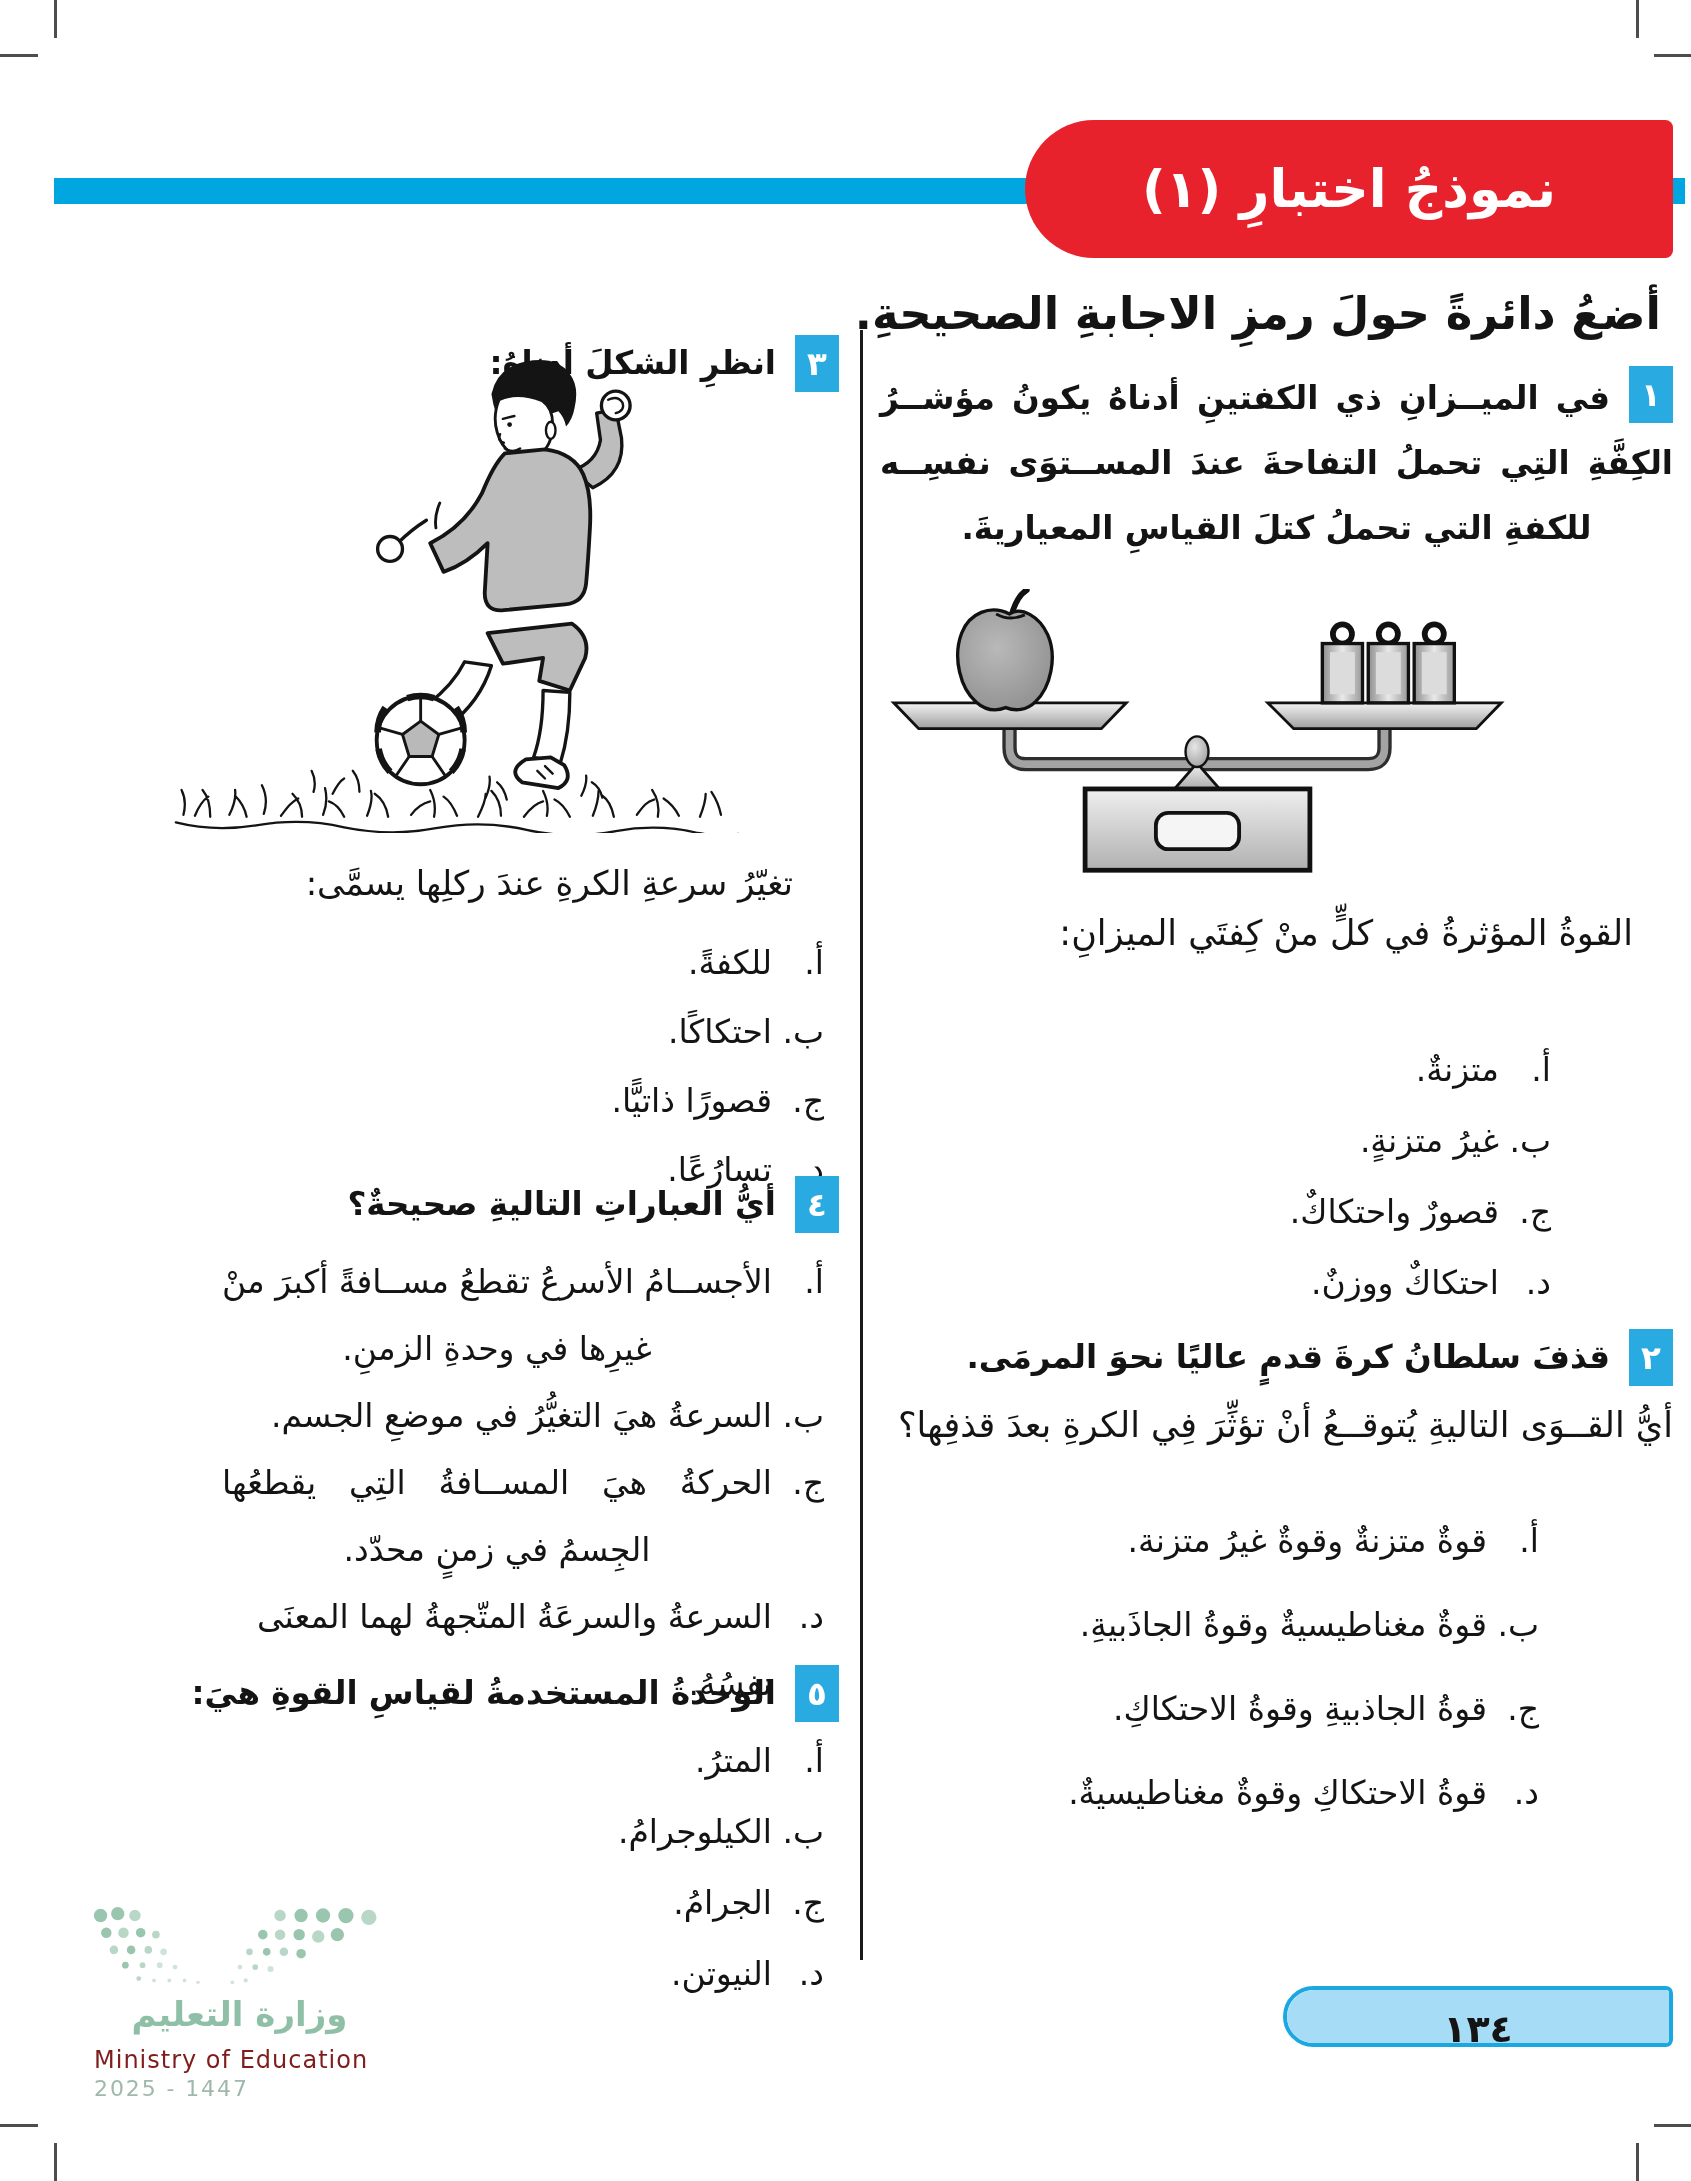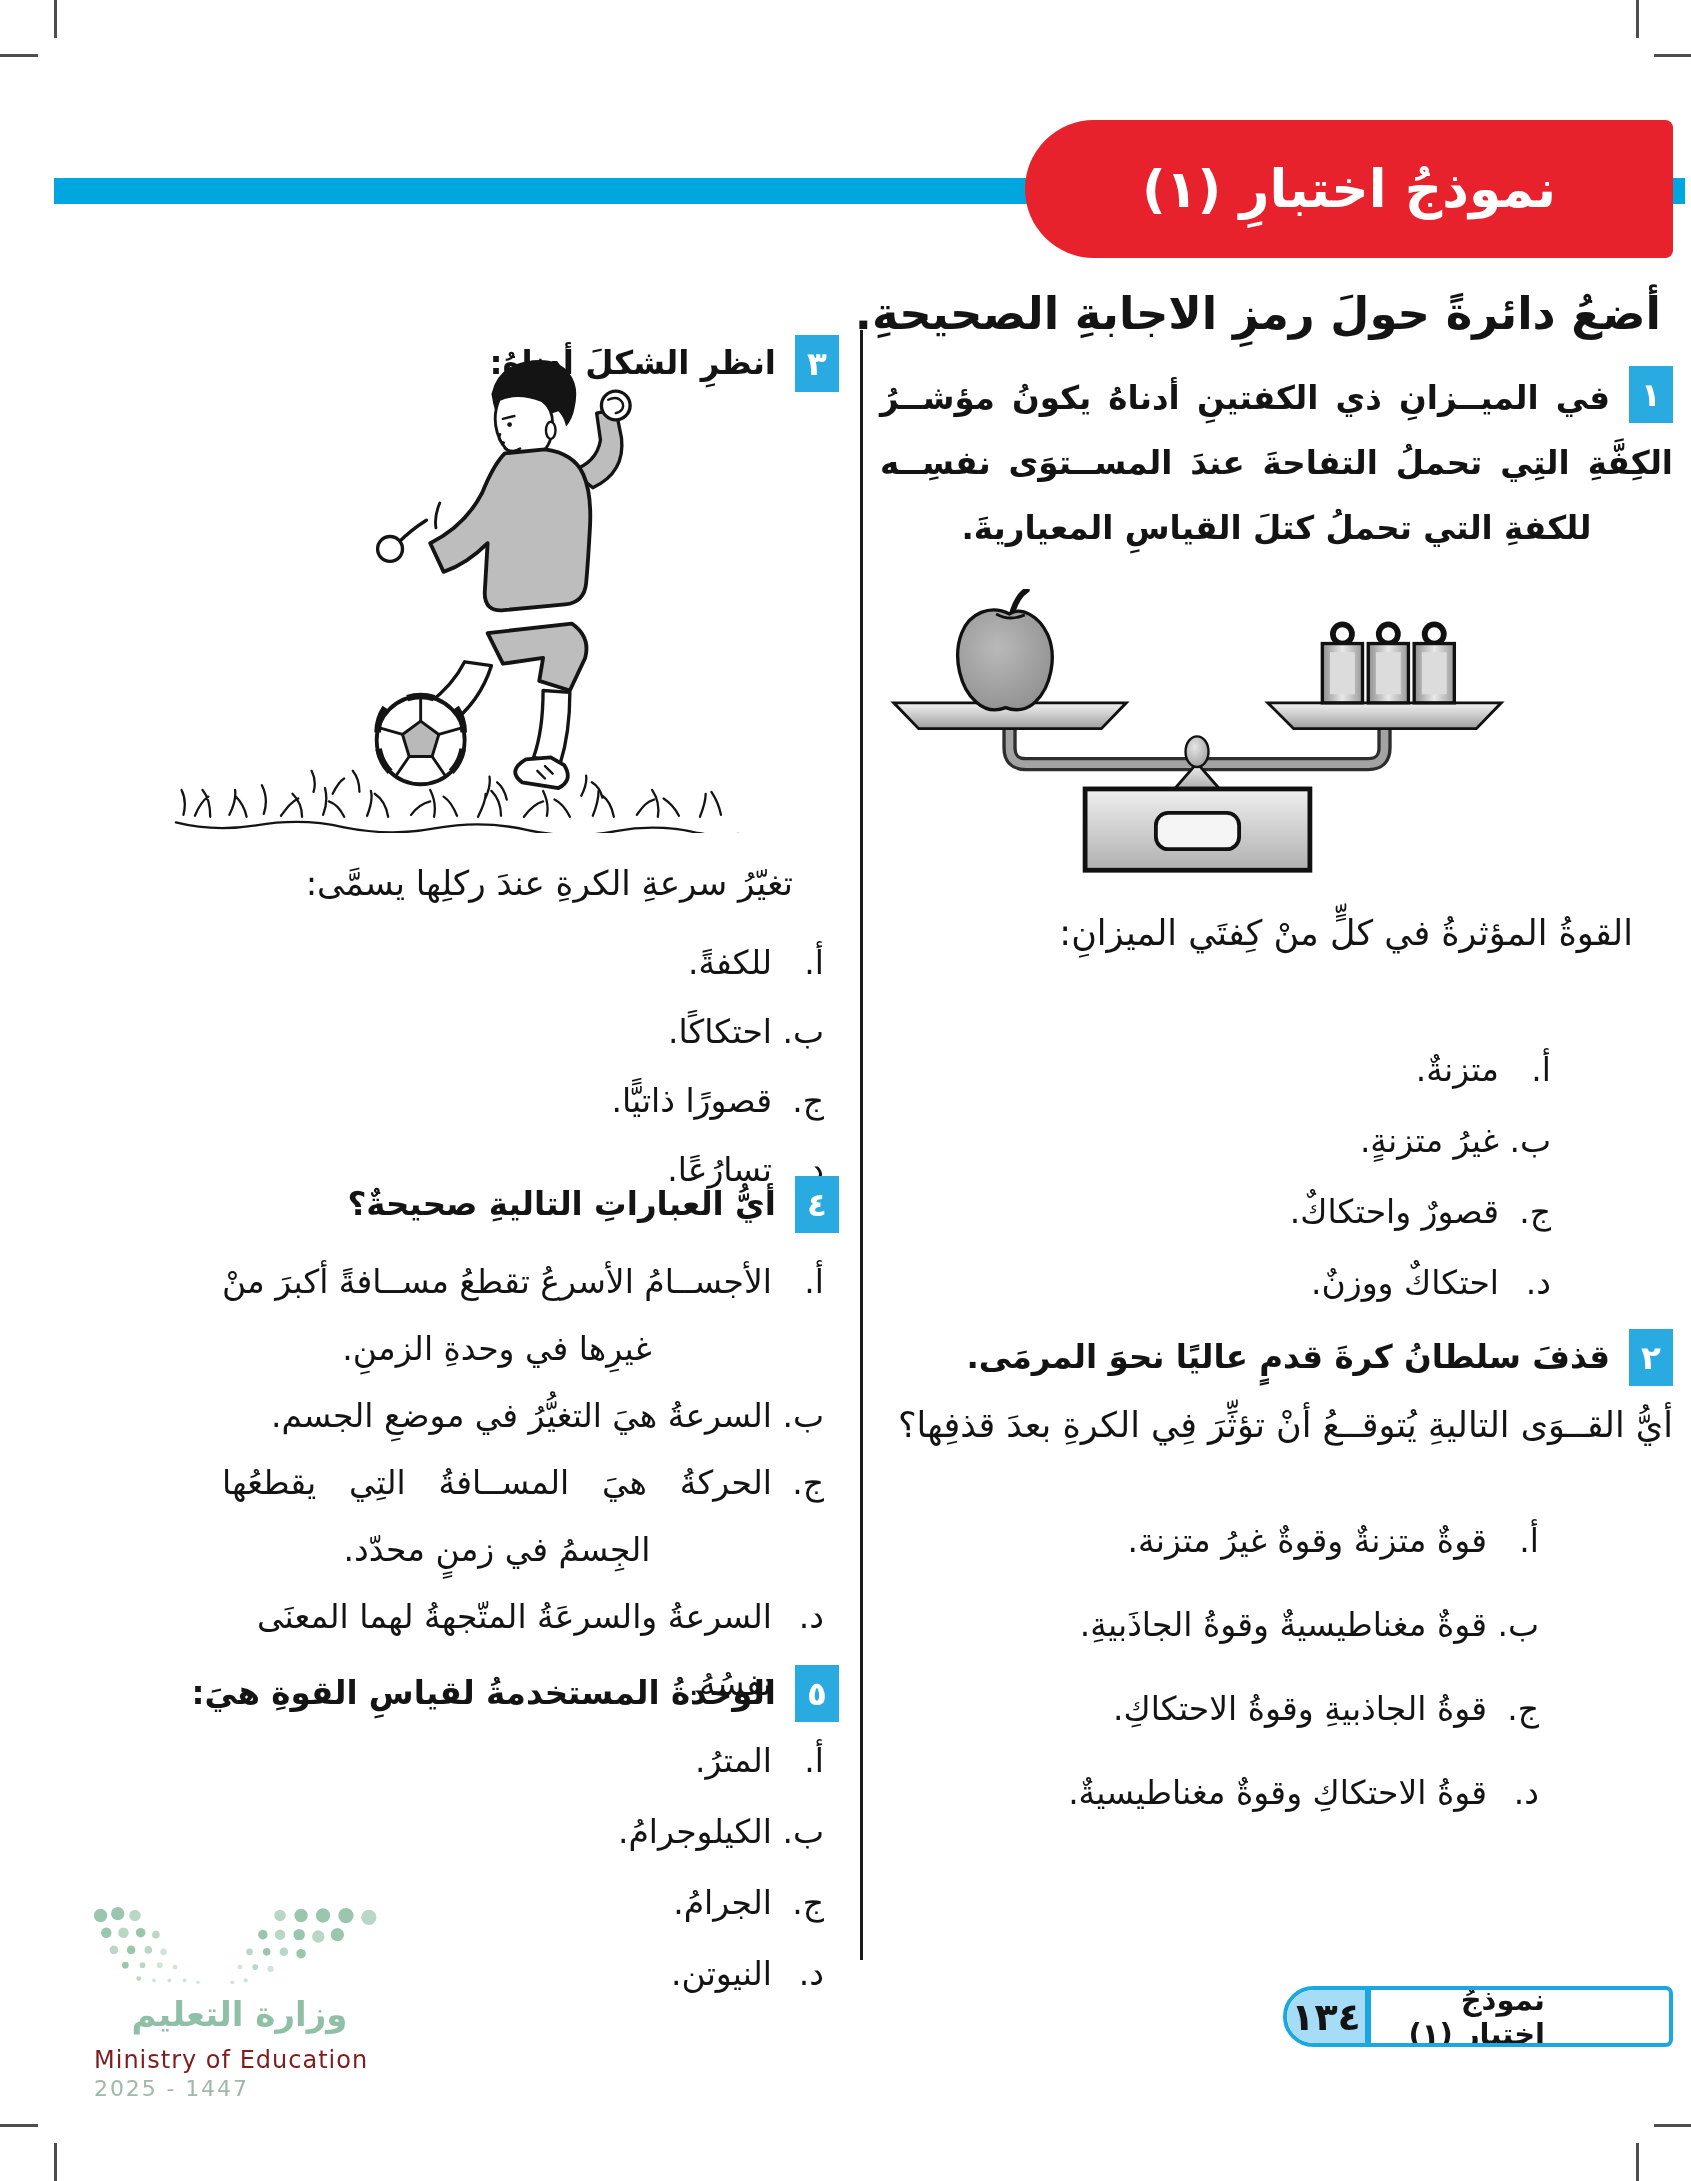--- a/index.html
+++ b/index.html
@@ -39,21 +39,21 @@
   #q4-opts .opt{line-height:67px;}
   #q4-opts .opt .txt{line-height:67px;margin-left:29px;}
   #q5-opts .opt{margin-bottom:25px;}
   
   .logo-ar{position:absolute;left:72px;top:1994px;width:335px;text-align:center;direction:rtl;
            font-size:34px;font-weight:700;color:var(--logo_green);}
   .logo-en{position:absolute;left:94px;top:2046px;font-size:24px;color:#7f1d1d;letter-spacing:1px;}
   .logo-yr{position:absolute;left:94px;top:2076px;font-size:22px;color:#9fb8ab;letter-spacing:1.9px;}
   
   .footer-pill{position:absolute;left:1283px;top:1986px;width:390px;height:61px;background:#fff;
-               border:4.8px solid #1ba7e1;border-radius:32.5px 7.6px 7.6px 32.5px;display:flex;overflow:hidden;z-index:2;}
+               border:4.8px solid #1ba7e1;border-radius:32.5px 7.6px 7.6px 32.5px;display:flex;overflow:hidden;z-index:2;flex-direction:column;}
   .footer-num{flex:0 0 78px;background:var(--footer_fill);display:flex;align-items:center;justify-content:center;
               font-size:38px;font-weight:700;border-radius:27px 0 0 27px;}
   .footer-sep{flex:0 0 5.7px;background:#1ba7e1;}
   .footer-label{flex:1;display:flex;align-items:center;justify-content:center;padding-right:124px;
                 font-size:29px;font-weight:700;direction:rtl;}
   svg{display:block;}
 </style>
 </head>
 <body>
 

